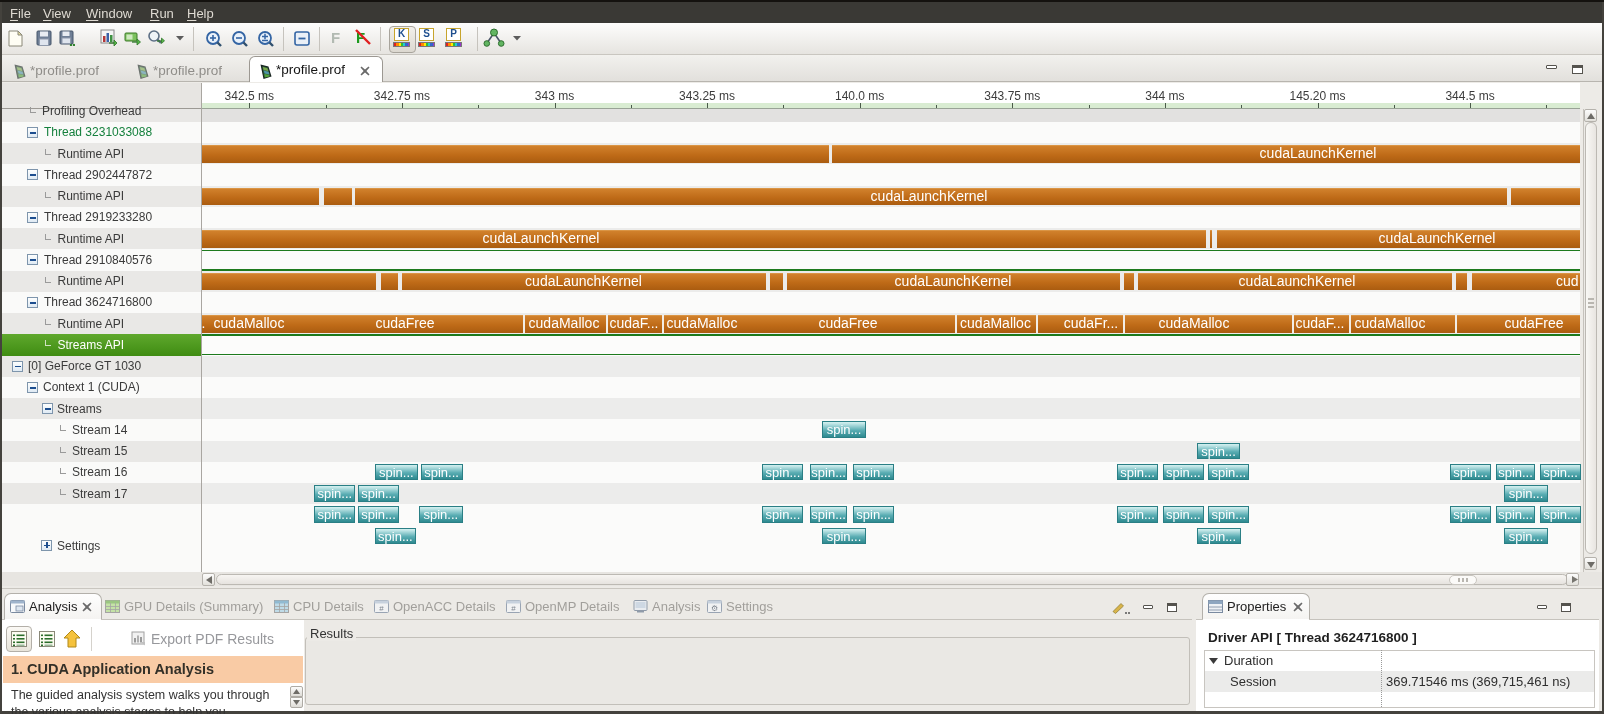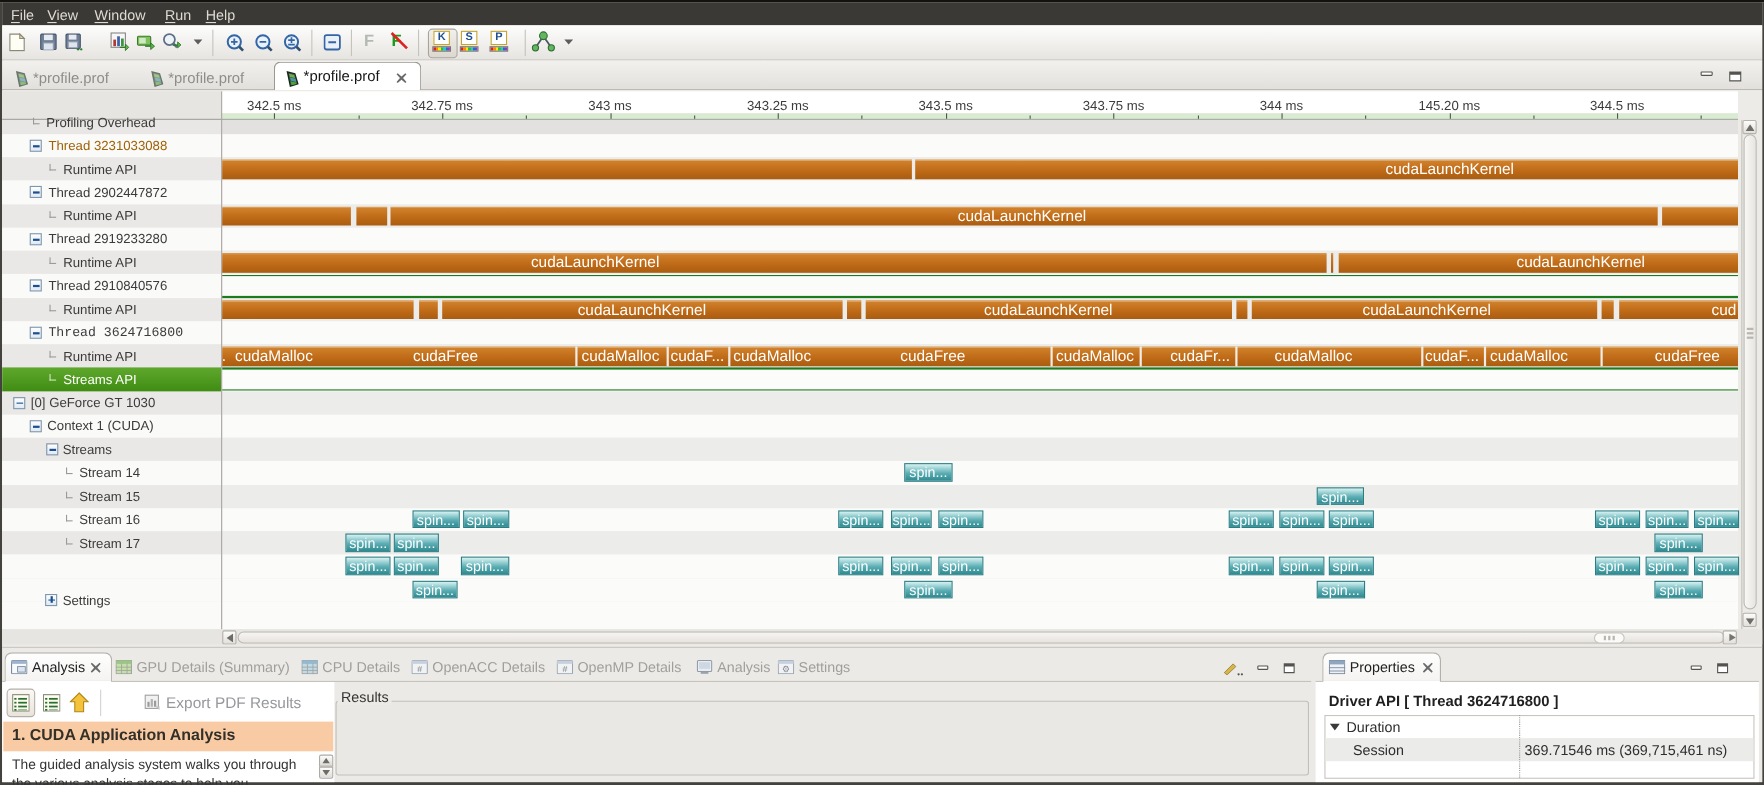--- a/index.html
+++ b/index.html
@@ -158,42 +158,42 @@
 <div class="tick" style="left:325.6px;top:105px;height:2.5px;"></div>
 <div class="a txt" style="left:401.9px;top:89px;transform:translateX(-50%);font-size:12px;color:#3c3c3c;">342.75 ms</div>
 <div class="tick" style="left:401.9px;top:103px;height:4.5px;"></div>
 <div class="tick" style="left:478.2px;top:105px;height:2.5px;"></div>
 <div class="a txt" style="left:554.5px;top:89px;transform:translateX(-50%);font-size:12px;color:#3c3c3c;">343 ms</div>
 <div class="tick" style="left:554.5px;top:103px;height:4.5px;"></div>
 <div class="tick" style="left:630.8px;top:105px;height:2.5px;"></div>
 <div class="a txt" style="left:707.1px;top:89px;transform:translateX(-50%);font-size:12px;color:#3c3c3c;">343.25 ms</div>
 <div class="tick" style="left:707.1px;top:103px;height:4.5px;"></div>
 <div class="tick" style="left:783.4px;top:105px;height:2.5px;"></div>
-<div class="a txt" style="left:859.7px;top:89px;transform:translateX(-50%);font-size:12px;color:#3c3c3c;">343.5 ms</div>
+<div class="a txt" style="left:859.7px;top:89px;transform:translateX(-50%);font-size:12px;color:#3c3c3c;">140.0 ms</div>
 <div class="tick" style="left:859.7px;top:103px;height:4.5px;"></div>
 <div class="tick" style="left:936.0px;top:105px;height:2.5px;"></div>
 <div class="a txt" style="left:1012.3px;top:89px;transform:translateX(-50%);font-size:12px;color:#3c3c3c;">343.75 ms</div>
 <div class="tick" style="left:1012.3px;top:103px;height:4.5px;"></div>
 <div class="tick" style="left:1088.6px;top:105px;height:2.5px;"></div>
 <div class="a txt" style="left:1164.9px;top:89px;transform:translateX(-50%);font-size:12px;color:#3c3c3c;">344 ms</div>
 <div class="tick" style="left:1164.9px;top:103px;height:4.5px;"></div>
 <div class="tick" style="left:1241.2px;top:105px;height:2.5px;"></div>
 <div class="a txt" style="left:1317.5px;top:89px;transform:translateX(-50%);font-size:12px;color:#3c3c3c;">145.20 ms</div>
 <div class="tick" style="left:1317.5px;top:103px;height:4.5px;"></div>
 <div class="tick" style="left:1393.8px;top:105px;height:2.5px;"></div>
 <div class="a txt" style="left:1470.1px;top:89px;transform:translateX(-50%);font-size:12px;color:#3c3c3c;">344.5 ms</div>
 <div class="tick" style="left:1470.1px;top:103px;height:4.5px;"></div>
 <div class="tick" style="left:1546.4px;top:105px;height:2.5px;"></div>
 <div class="a" style="left:2px;top:108.70px;width:199px;height:13.10px;background:#e8e7e5;"></div>
 <div class="a" style="left:202px;top:108.70px;width:1378px;height:13.10px;background:#e2e1e0;"></div>
 <div class="trtext" style="left:42px;top:104.17px;color:#3b3b3b;">Profiling Overhead</div>
 <div class="lglyph" style="left:30px;top:106.67px;border-color:#9a9a9a;"></div>
 <div class="a" style="left:2px;top:121.80px;width:199px;height:21.25px;background:#fafaf9;"></div>
 <div class="a" style="left:202px;top:121.80px;width:1378px;height:21.25px;background:#fbfbfa;"></div>
-<div class="trtext" style="left:44px;top:125.43px;color:#a16207;">Thread 3231033088</div>
+<div class="trtext" style="left:44px;top:125.43px;color:#15803d;">Thread 3231033088</div>
 <div class="mbx" style="left:27px;top:126.93px;">
     <i></i>
   </div>
 <div class="a" style="left:2px;top:143.05px;width:199px;height:21.25px;background:#e9e8e6;"></div>
 <div class="a" style="left:202px;top:143.05px;width:1378px;height:21.25px;background:#ececeb;"></div>
 <div class="trtext" style="left:57.5px;top:146.68px;color:#3b3b3b;">Runtime API</div>
 <div class="lglyph" style="left:45px;top:149.18px;border-color:#9a9a9a;"></div>
 <div class="a" style="left:2px;top:164.30px;width:199px;height:21.25px;background:#fafaf9;"></div>
 <div class="a" style="left:202px;top:164.30px;width:1378px;height:21.25px;background:#fbfbfa;"></div>
 <div class="trtext" style="left:44px;top:167.93px;color:#3b3b3b;">Thread 2902447872</div>
@@ -219,21 +219,21 @@
 <div class="trtext" style="left:44px;top:252.93px;color:#3b3b3b;">Thread 2910840576</div>
 <div class="mbx" style="left:27px;top:254.43px;">
     <i></i>
   </div>
 <div class="a" style="left:2px;top:270.55px;width:199px;height:21.25px;background:#e9e8e6;"></div>
 <div class="a" style="left:202px;top:270.55px;width:1378px;height:21.25px;background:#ececeb;"></div>
 <div class="trtext" style="left:57.5px;top:274.18px;color:#3b3b3b;">Runtime API</div>
 <div class="lglyph" style="left:45px;top:276.68px;border-color:#9a9a9a;"></div>
 <div class="a" style="left:2px;top:291.80px;width:199px;height:21.25px;background:#fafaf9;"></div>
 <div class="a" style="left:202px;top:291.80px;width:1378px;height:21.25px;background:#fbfbfa;"></div>
-<div class="trtext" style="left:44px;top:295.43px;color:#3b3b3b;font-family:Liberation Mono, monospace;">Thread 3624716800</div>
+<div class="trtext" style="left:44px;top:295.43px;color:#3b3b3b;">Thread 3624716800</div>
 <div class="mbx" style="left:27px;top:296.93px;">
     <i></i>
   </div>
 <div class="a" style="left:2px;top:313.05px;width:199px;height:21.25px;background:#e9e8e6;"></div>
 <div class="a" style="left:202px;top:313.05px;width:1378px;height:21.25px;background:#ececeb;"></div>
 <div class="trtext" style="left:57.5px;top:316.68px;color:#3b3b3b;">Runtime API</div>
 <div class="lglyph" style="left:45px;top:319.18px;border-color:#9a9a9a;"></div>
 <div class="a" style="left:2px;top:334.30px;width:199px;height:21.25px;background:linear-gradient(#5fa82d,#3f8c12);"></div>
 <div class="a" style="left:202px;top:334.30px;width:1378px;height:21.25px;background:#fcfcfb;"></div>
 <div class="trtext" style="left:57.5px;top:337.93px;color:#ffffff;">Streams API</div>

